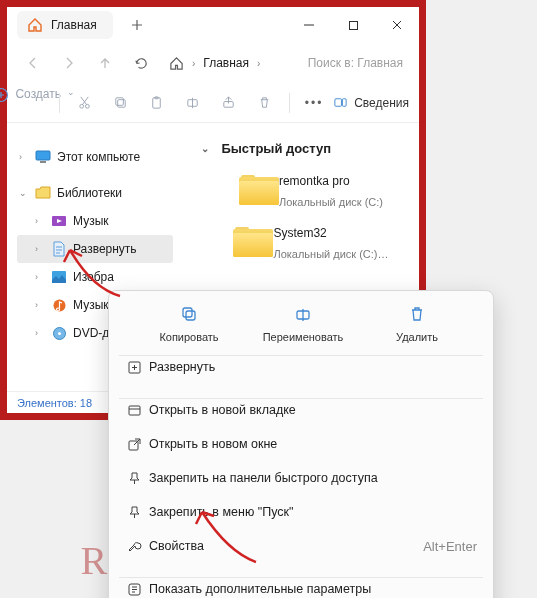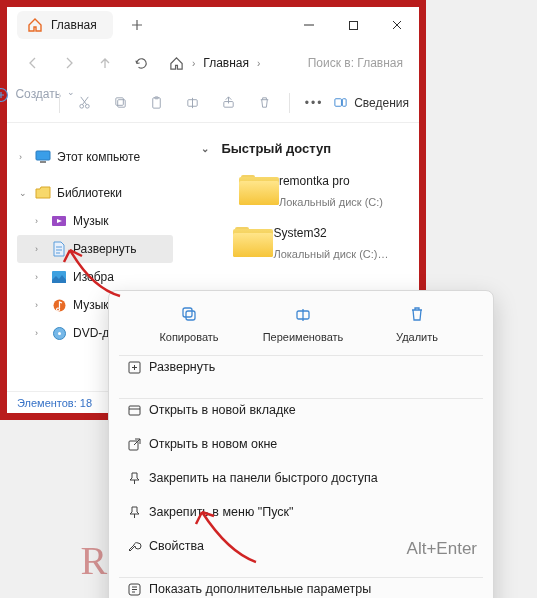--- a/index.html
+++ b/index.html
@@ -43,21 +43,21 @@
 .tile-text .sub { font-size: 11px; color: #7a7a7a; margin-top: 8px; }
 .statusbar { height: 22px; border-top: 1px solid #eee; display: flex; align-items: center; padding: 0 10px; font-size: 11px; color: #3571c6; }
 .context { position: absolute; left: 108px; top: 290px; width: 386px; background: #fbfbfb; border: 1px solid #d8d8d8; border-radius: 8px; box-shadow: 0 8px 24px rgba(0,0,0,0.18); padding: 8px 4px 8px 4px; z-index: 10; }
 .ctx-top { display: flex; align-items: flex-start; gap: 10px; padding: 2px 8px 8px 8px; }
 .ctx-pill { display: flex; flex-direction: column; align-items: center; gap: 4px; width: 72px; margin-left: 32px; }
 .ctx-pill .lbl { font-size: 11px; color: #303030; }
 .ctx-ic { width: 26px; height: 26px; display: flex; align-items: center; justify-content: center; color: #3f87d2; }
 .ctx-sep { height: 1px; background: #e6e6e6; margin: 4px 6px; }
 .ctx-row { display: flex; align-items: flex-start; height: 34px; padding: 0 12px; gap: 6px; font-size: 12.5px; border-radius: 5px; }
 .ctx-row .ico { width: 18px; display: flex; justify-content: center; color: #404040; }
-.ctx-row .shortcut { margin-left: auto; color: #888; font-size: 17px; }
+.ctx-row .shortcut { margin-left: auto; color: #888; font-size: 13px; }
 .watermark { position: absolute; left: 0; right: 0; bottom: 14px; text-align: center; font-family: "Times New Roman", serif; font-size: 40px; letter-spacing: 4px; color: rgba(172,28,28,0.45); z-index: 5; pointer-events: none; }
 .arrow-overlay { position: absolute; z-index: 20; pointer-events: none; }
 svg { display: block; }
 </style>
 </head>
 <body>
 
 <div class="window">
 
   <div class="titlebar">

